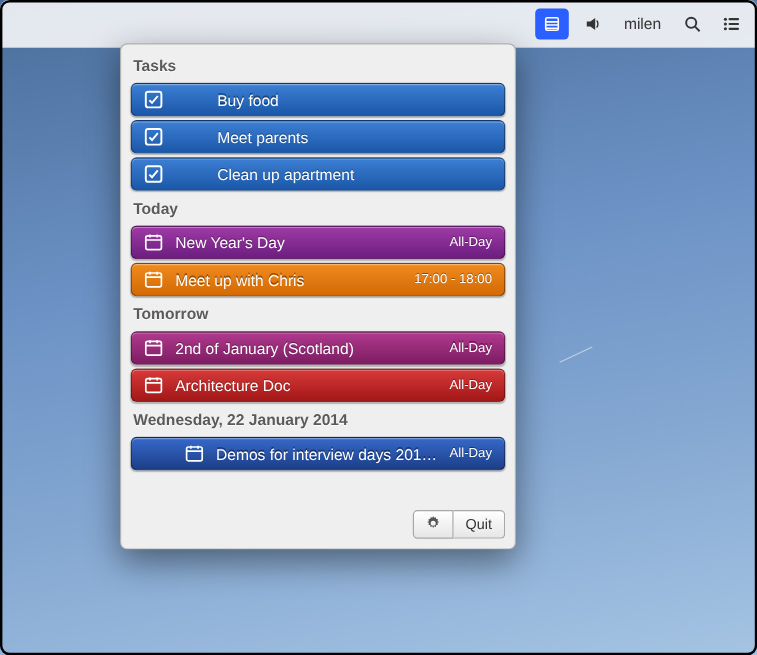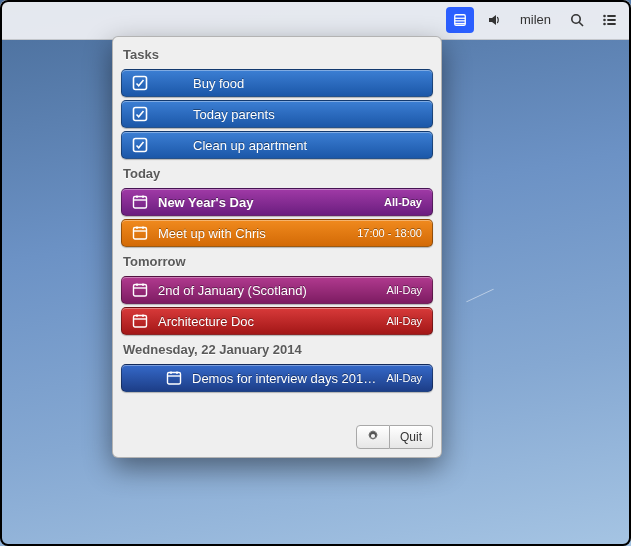--- a/index.html
+++ b/index.html
@@ -34,21 +34,21 @@
     display:flex;align-items:center;justify-content:center;
     border-radius:2px;
     box-shadow: 0 0 0 2px #2b5fff;
   }
   .menubar .app-icon svg { width:14px; height:14px; }
   .menubar .username { padding: 0 4px; }
 
   
   .panel {
     position: absolute;
-    top: 36px; left: 112px;
+    top: 36px; left: 100px;
     width: 330px;
     background: #efefef;
     border: 1px solid rgba(0,0,0,0.25);
     border-radius: 6px;
     box-shadow: 0 10px 28px rgba(0,0,0,0.45);
     padding: 6px 8px 8px 8px;
   }
   .section-header {
     font-size: 13px; font-weight: bold; color: #5a5a5a;
     padding: 4px 2px 4px 2px;
@@ -66,21 +66,21 @@
     box-shadow: 0 1px 1px rgba(0,0,0,0.25), inset 0 1px 0 rgba(255,255,255,0.35);
     text-shadow: 0 -1px 0 rgba(0,0,0,0.4);
     gap: 10px;
   }
   .pill .pill-icon { width:16px; height:16px; flex:0 0 16px; display:flex;align-items:center;justify-content:center;}
   .pill .pill-icon svg { width:16px; height:16px; }
   .pill .pill-title { flex: 1 1 auto; white-space: nowrap; overflow: hidden; text-overflow: ellipsis; }
   .pill .pill-time { flex: 0 0 auto; font-size: 11px; }
 
   .c-blue    { background: linear-gradient(#3c7fd4, #1b57a8); gap: 45px; }
-  .c-purple  { background: linear-gradient(#a03aa6, #6b1e7f); font-weight: bold; }
+  .c-purple  { background: linear-gradient(#a03aa6, #6b1e7f); }
   .c-orange  { background: linear-gradient(#f08a1e, #d36a06); }
   .c-magenta { background: linear-gradient(#b13a8f, #7d1c62); }
   .c-red     { background: linear-gradient(#d83a3a, #a31717); }
   .c-bluedk  { background: linear-gradient(#3569c9, #1d3e88); padding-left: 44px; }
 
   .footer {
     display: flex; justify-content: flex-end; gap: 0;
     margin-top: 10px;
   }
   .btn {
@@ -152,21 +152,21 @@
     </span>
     <span class="pill-title">Buy food</span>
   </div>
   <div class="pill c-blue">
     <span class="pill-icon">
       <svg viewBox="0 0 16 16" fill="none" stroke="#fff" stroke-width="1.6">
           <rect x="1.5" y="1.5" width="13" height="13" rx="2"></rect>
           <path d="M4.5 8.5l2.2 2.2L11.5 5"></path>
         </svg>
     </span>
-    <span class="pill-title">Today parents</span>
+    <span class="pill-title">Meet parents</span>
   </div>
   <div class="pill c-blue">
     <span class="pill-icon">
       <svg viewBox="0 0 16 16" fill="none" stroke="#fff" stroke-width="1.6">
           <rect x="1.5" y="1.5" width="13" height="13" rx="2"></rect>
           <path d="M4.5 8.5l2.2 2.2L11.5 5"></path>
         </svg>
     </span>
     <span class="pill-title">Clean up apartment</span>
   </div>

